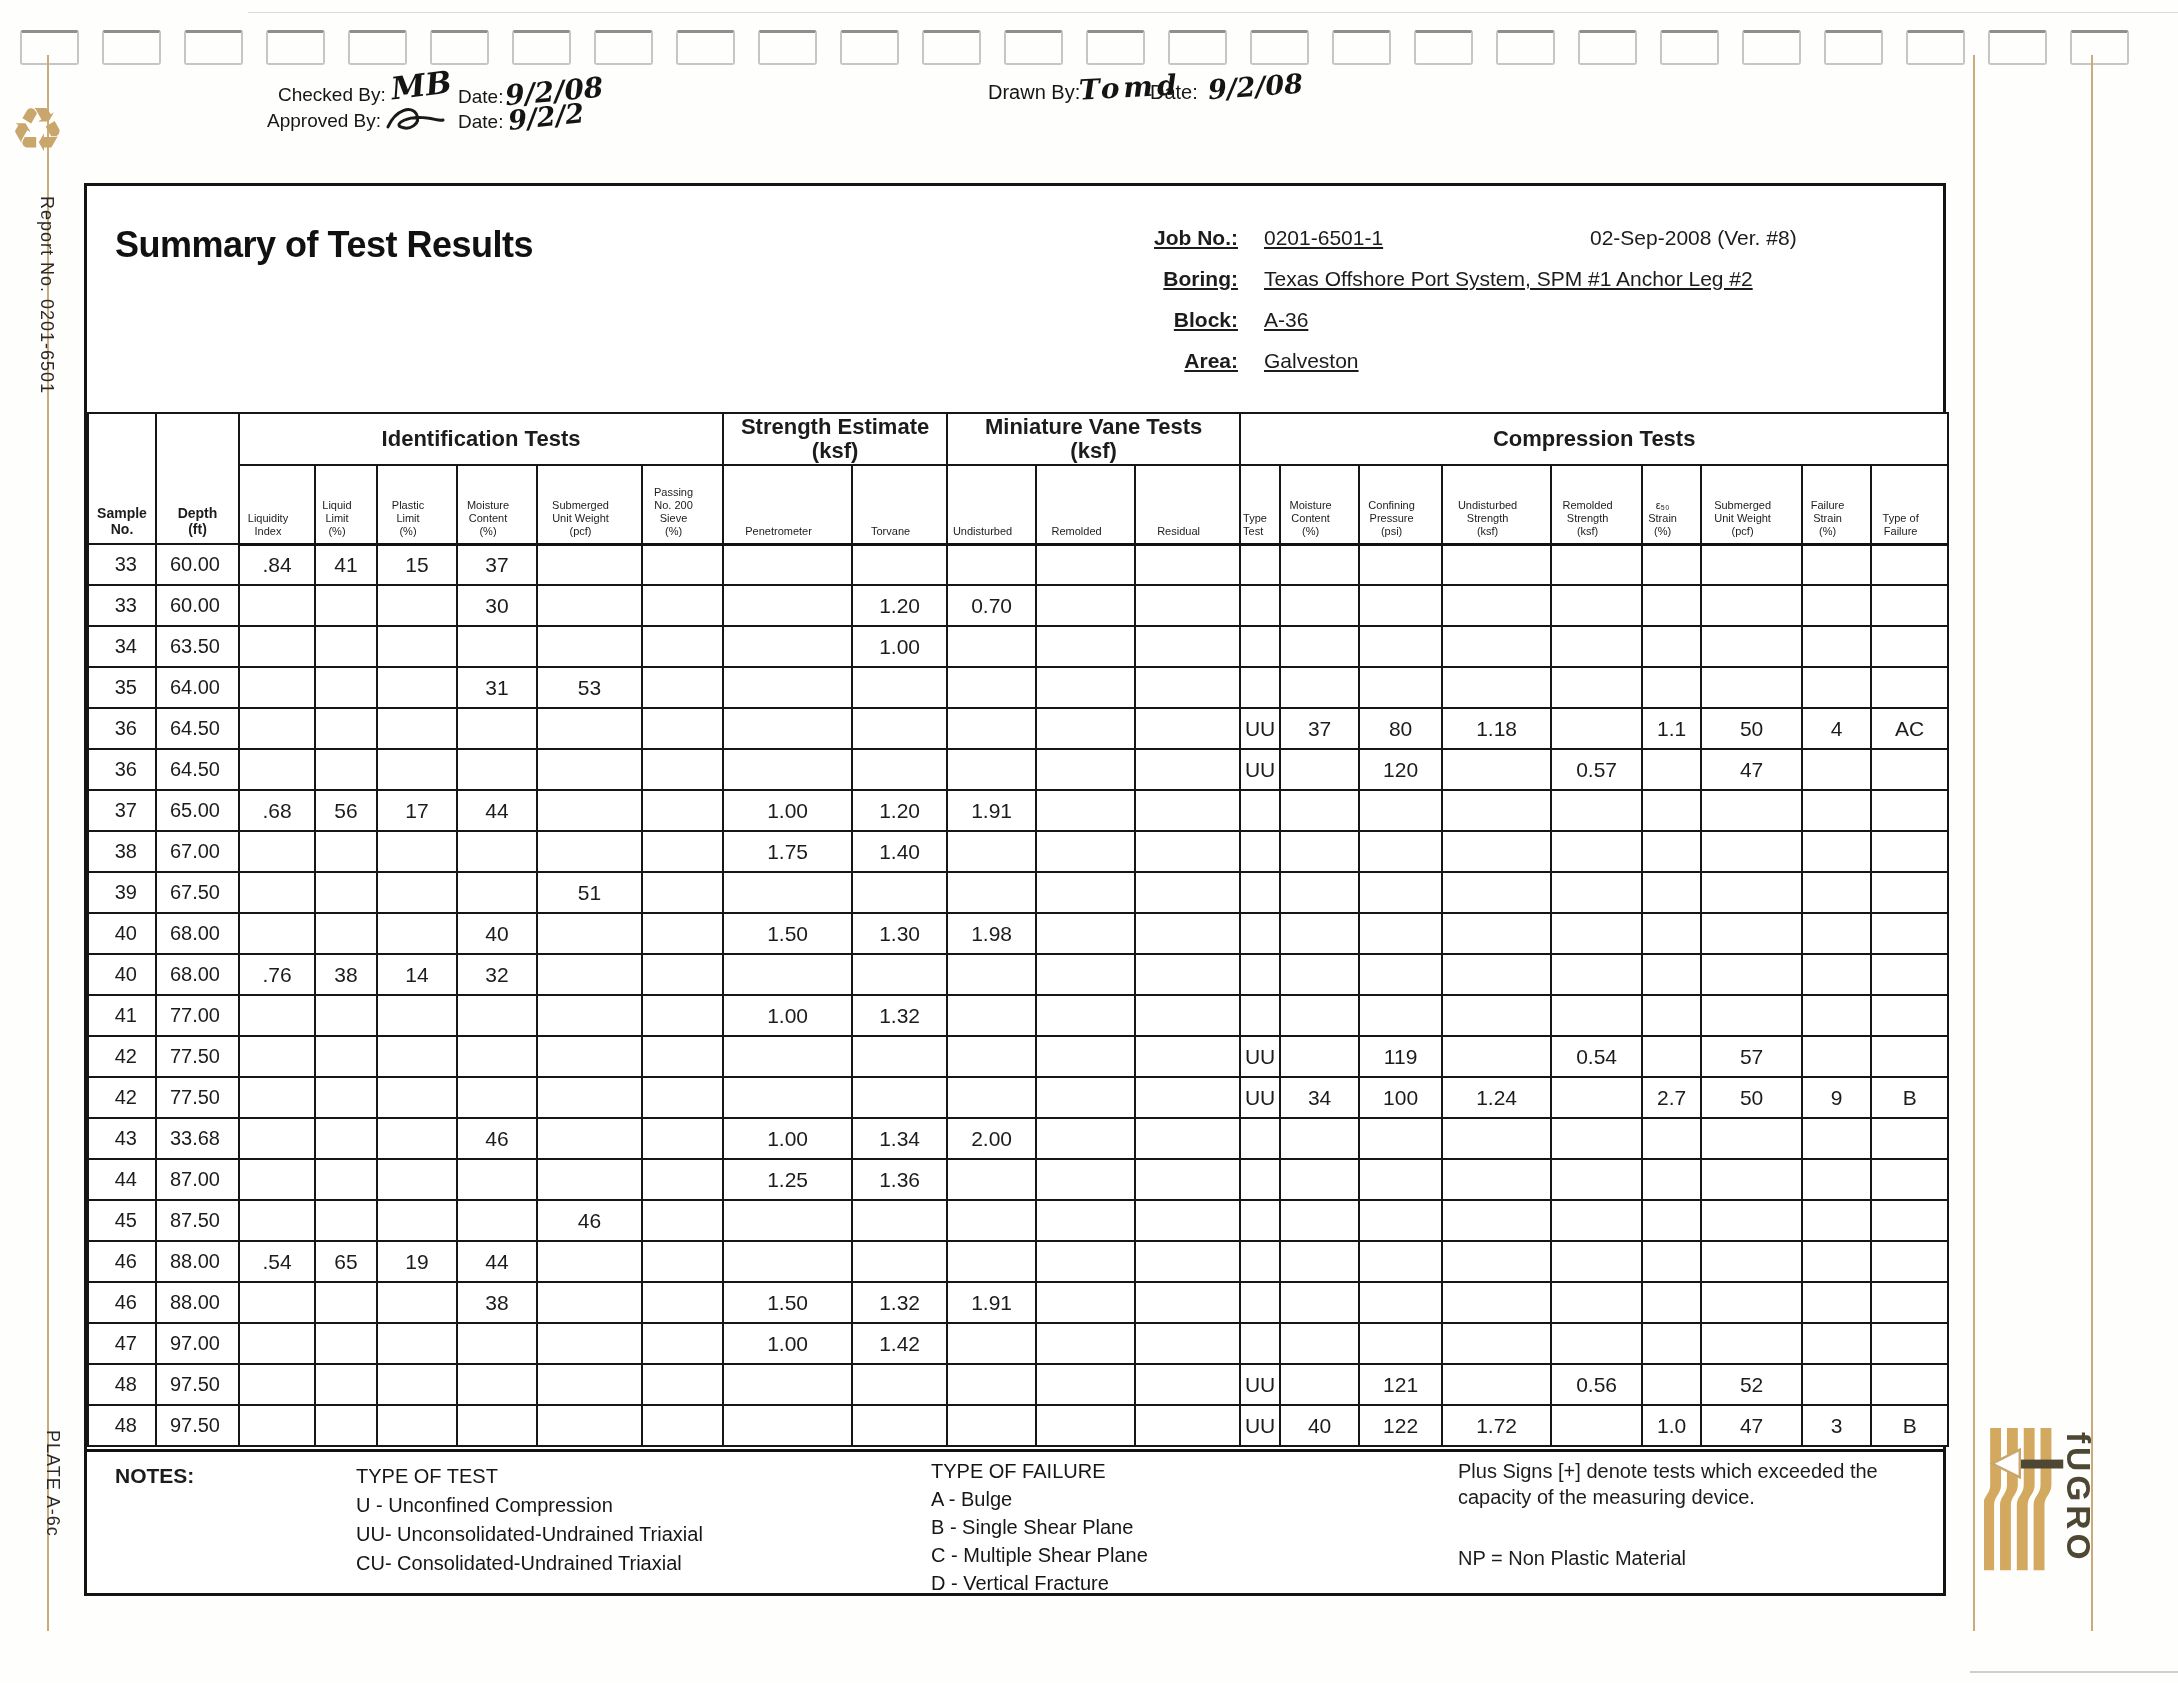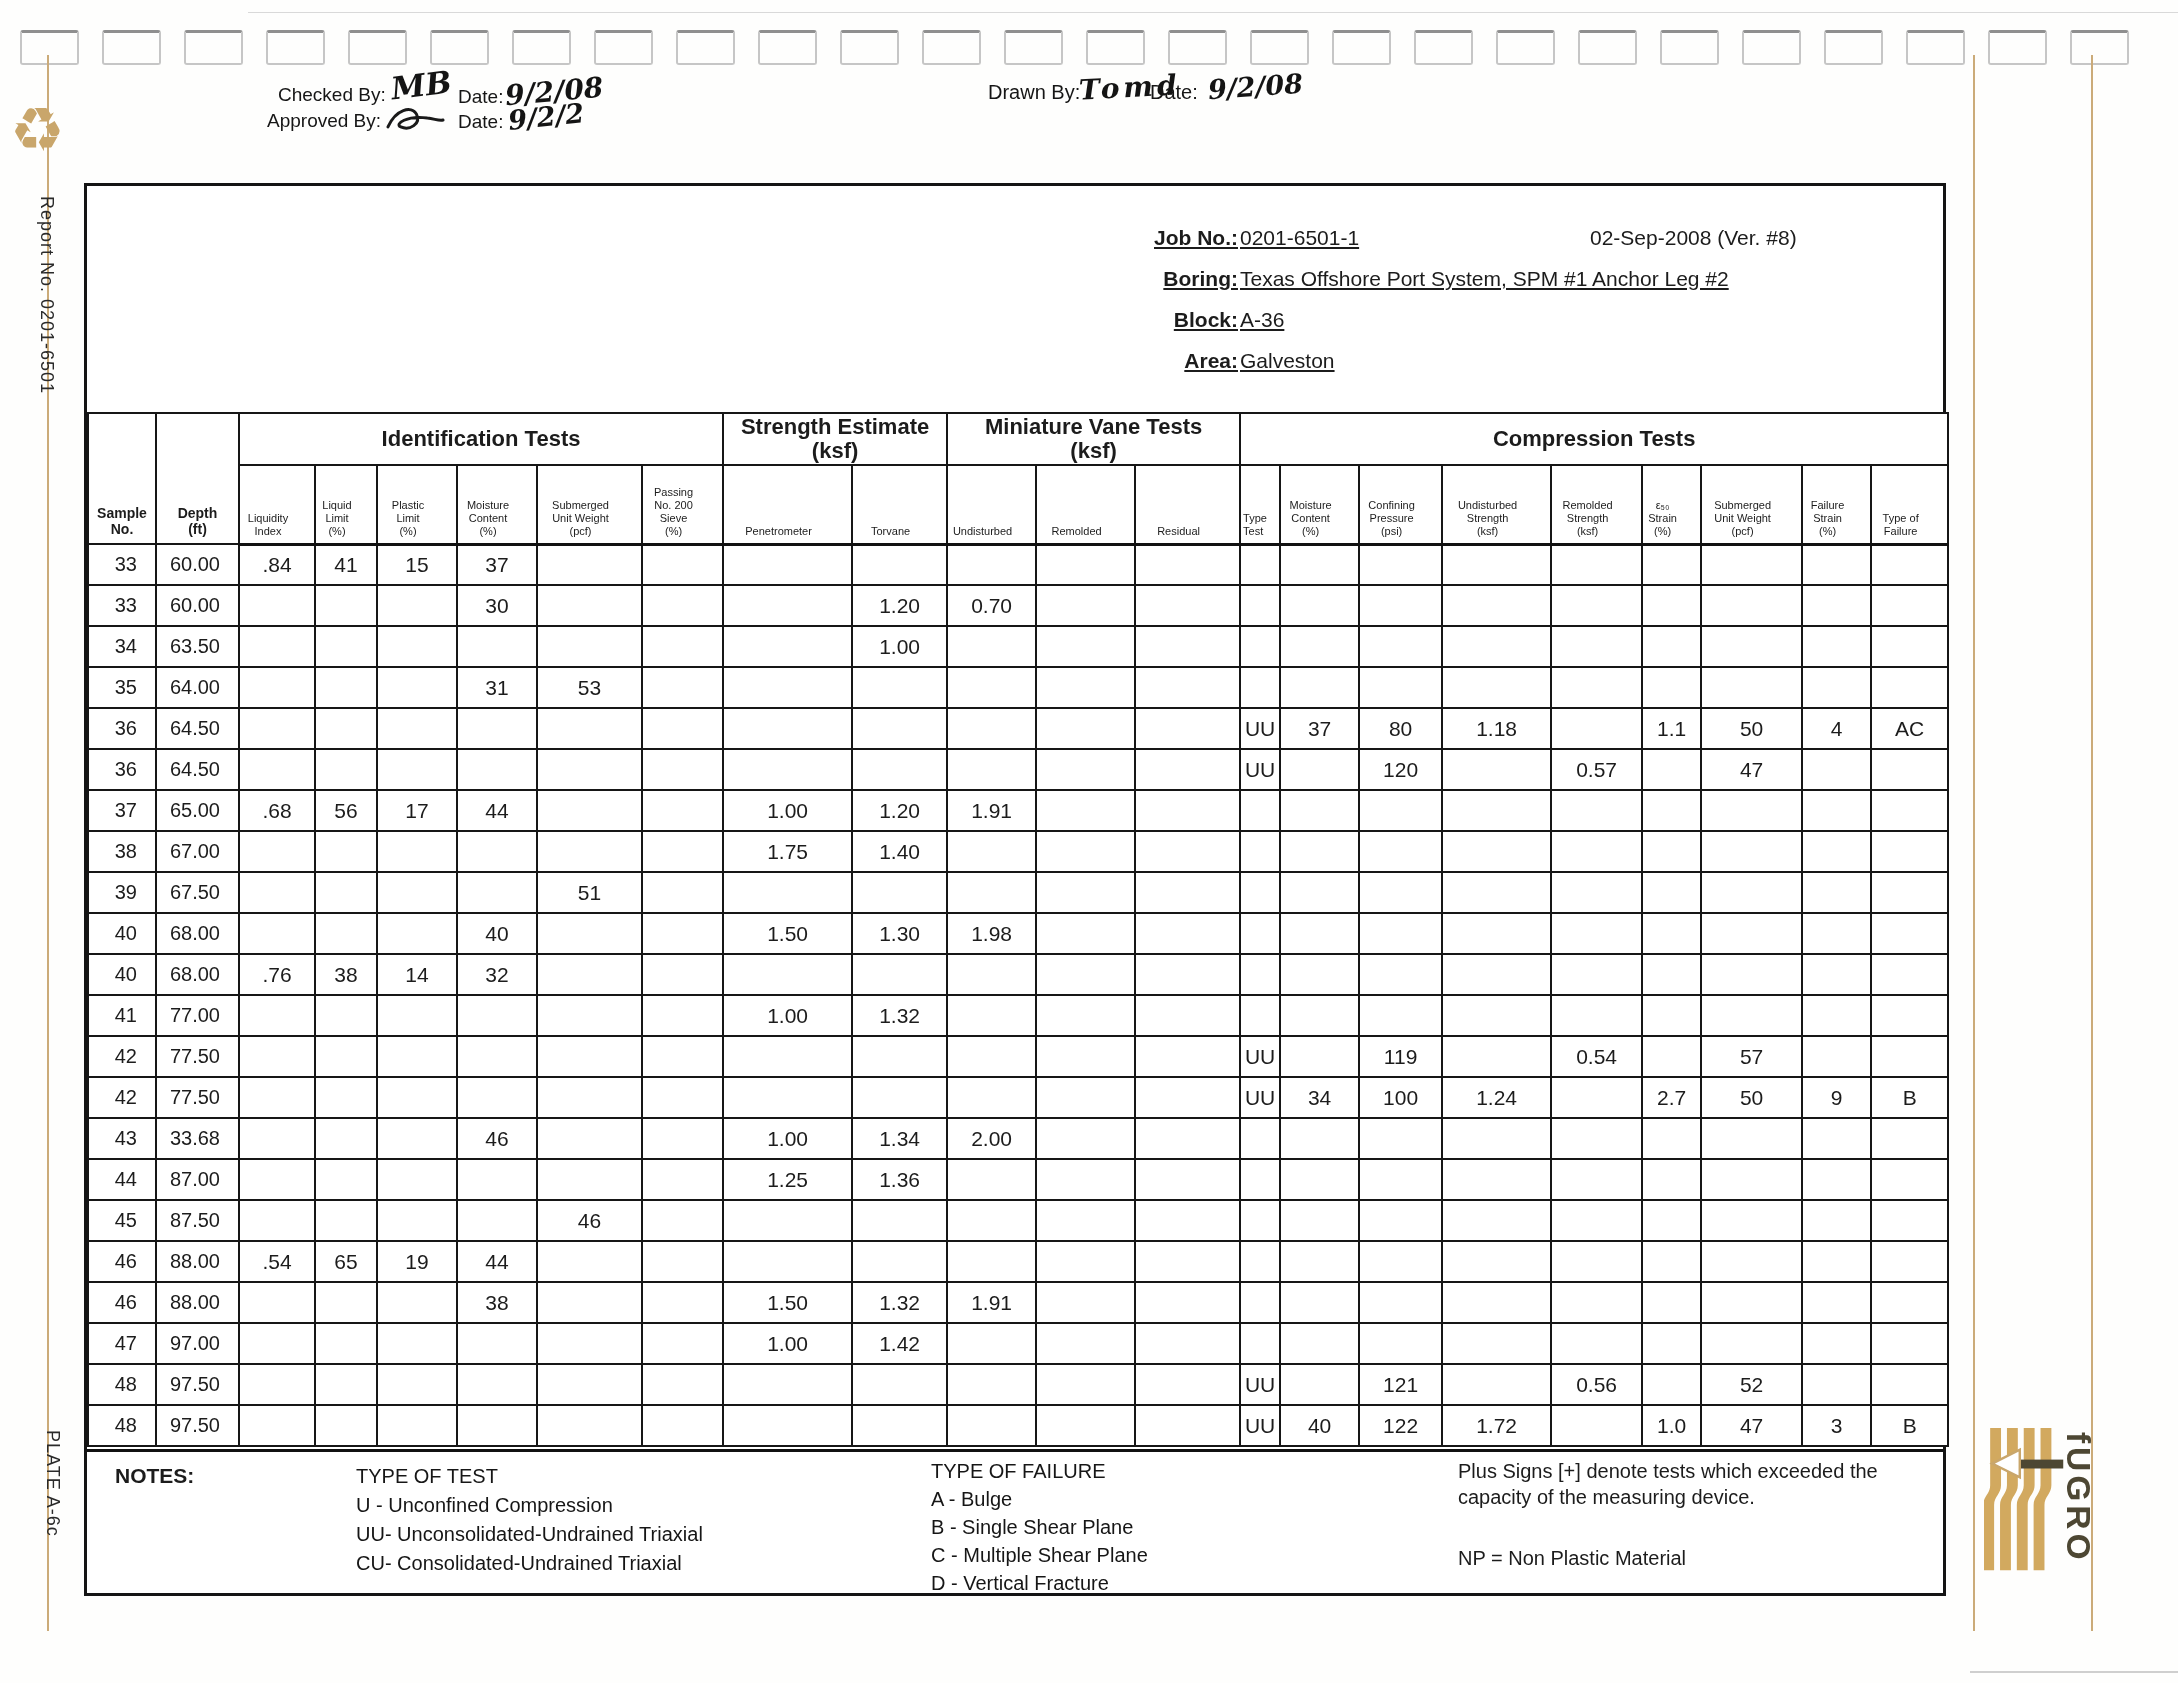--- a/index.html
+++ b/index.html
@@ -24,21 +24,21 @@
   .signoff-label{position:absolute;font-size:19px;color:#161616;}
   .hand{position:absolute;font-family:"DejaVu Serif",serif;font-style:italic;font-weight:600;color:#141414;}
   .sig-svg{position:absolute;}
   
   .mainbox{position:absolute;left:84px;top:183px;width:1862px;height:1413px;
     border:3px solid #141414;box-sizing:border-box;background:#fff;}
   .title{position:absolute;left:28px;top:38px;font-size:36px;font-weight:bold;letter-spacing:-0.5px;color:#111;}
   .jobinfo{position:absolute;left:1030px;top:40px;width:827px;font-size:21px;}
   .jobrow{display:flex;margin-bottom:17px;text-decoration:underline;}
   .joblabel{width:121px;text-align:right;font-weight:bold;flex:0 0 121px;}
-  .jobval{margin-left:2px;}
+  .jobval{margin-left:26px;}
   .jobdate{position:absolute;left:473px;top:0;font-size:21px;}
   
   table.results{border-collapse:collapse;table-layout:fixed;width:1856px;
     position:absolute;left:0px;top:226px;background:#fff;}
   table.results th,table.results td{border:2px solid #161616;box-sizing:border-box;}
   th.grp{font-size:22px;font-weight:bold;height:51px;white-space:pre-line;line-height:1.1;vertical-align:middle;}
   th.sub{font-size:11px;font-weight:normal;white-space:pre-line;line-height:1.18;
     vertical-align:bottom;padding:3px 20px 5px 2px;height:79px;}
   th.side{font-size:14px;font-weight:bold;white-space:pre-line;vertical-align:bottom;padding-bottom:6px;}
   tr.sub-row th{border-bottom:3px solid #111;}
@@ -107,20 +107,21 @@
 <div class="signoff-label" style="left:458px;top:111px;">Date:</div>
 <div class="hand" style="left:508px;top:101px;font-size:27px;transform:rotate(-6deg);">9/2/2</div>
 
 <div class="signoff-label" style="left:988px;top:81px;font-size:20px;">Drawn By:</div>
 <div class="hand" style="left:1079px;top:71px;font-size:28px;letter-spacing:4px;transform:rotate(-3deg);">Tomd</div>
 <div class="signoff-label" style="left:1150px;top:81px;font-size:20px;">Date:</div>
 <div class="hand" style="left:1208px;top:71px;font-size:27px;transform:rotate(-4deg);">9/2/08</div>
 
 <div class="mainbox">
 
+  <div class="title">Summary of Test Results</div>
 
   <div class="jobinfo">
     <div class="jobrow" style="position:relative;">
       <span class="joblabel">Job No.:</span>
       <span class="jobval">0201-6501-1</span>
       <span class="jobdate">02-Sep-2008  (Ver. #8)</span>
     </div>
     <div class="jobrow">
       <span class="joblabel">Boring:</span>
       <span class="jobval">Texas Offshore Port System, SPM #1 Anchor Leg #2</span>

